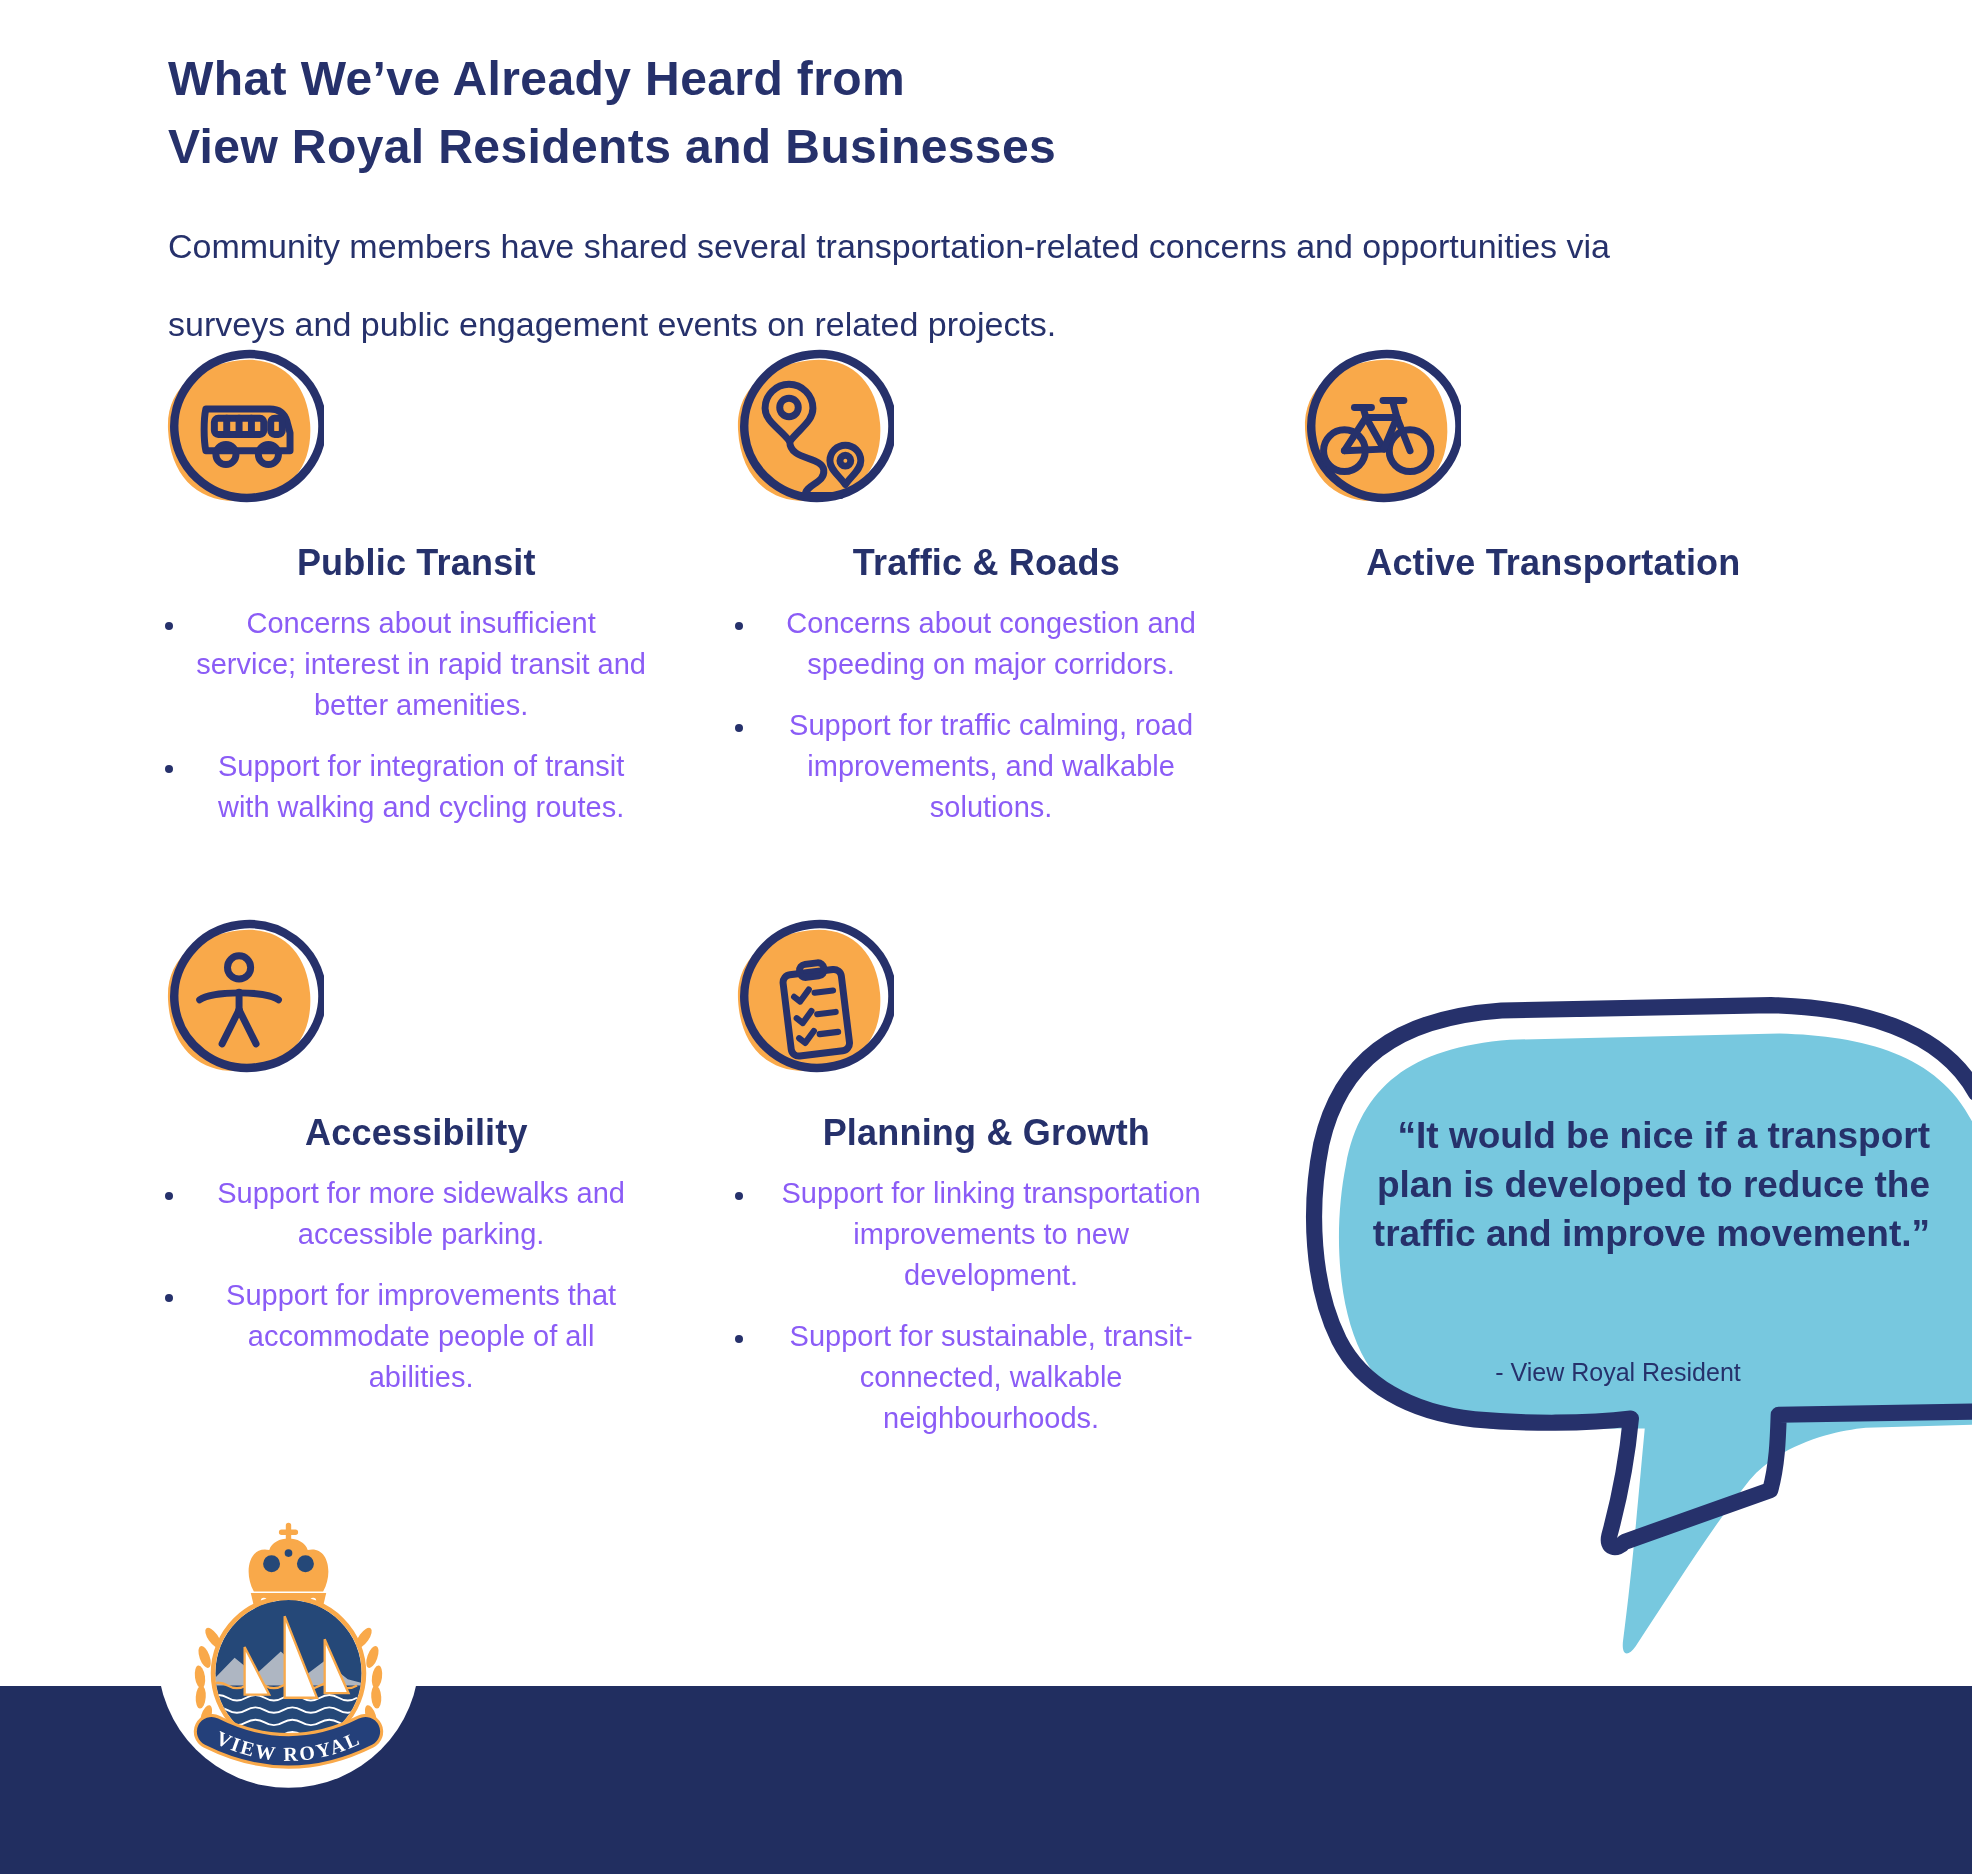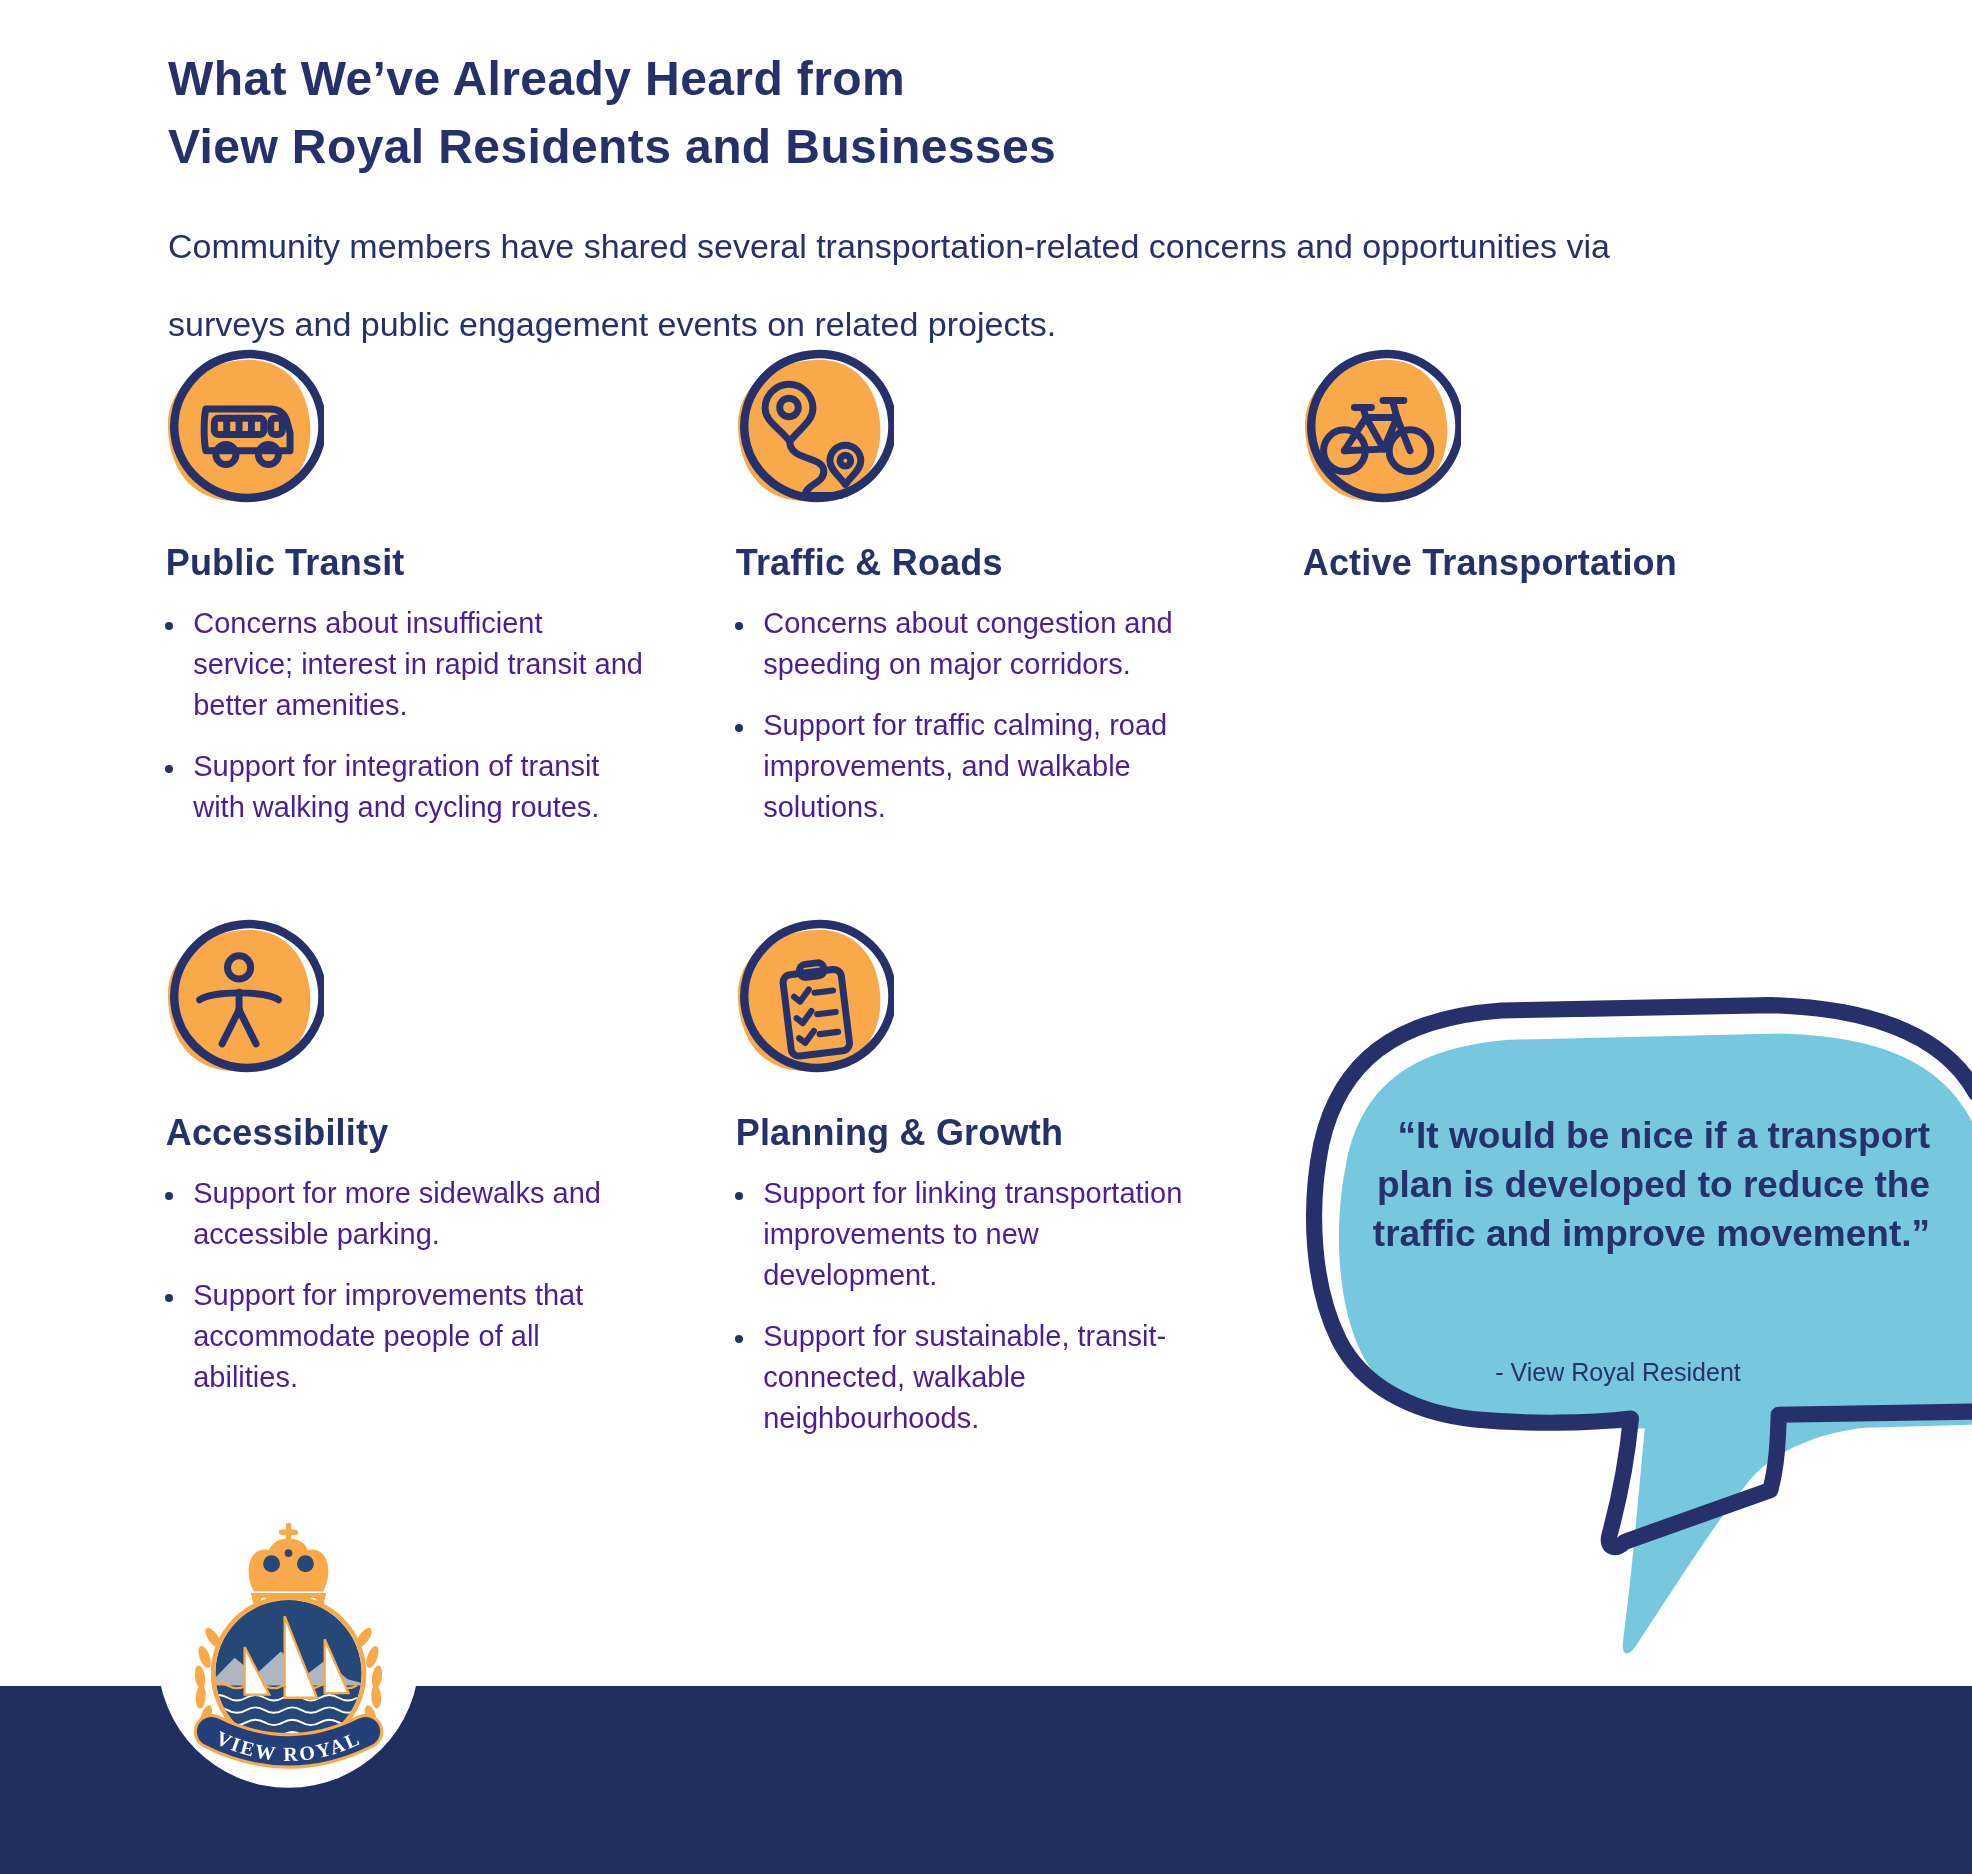--- a/index.html
+++ b/index.html
@@ -4,26 +4,26 @@
 <style>
   html,body{margin:0;padding:0;background:#ffffff;}
   .canvas{
     position:relative;width:1973px;height:1875px;background:#ffffff;
     font-family:"Liberation Sans", sans-serif;color:#26316B;overflow:hidden;
   }
   .title{position:absolute;left:168px;top:45px;font-size:48px;font-weight:bold;
     line-height:68px;letter-spacing:0.4px;color:#26316B;}
   .subtitle{position:absolute;left:168px;top:207px;width:1479px;font-size:34px;
     line-height:78px;color:#26316B;}
-  .topic{position:absolute;width:509px;}
+  .topic{position:absolute;width:509px;text-align:center;}
   .topic.r1{top:348px;} .topic.r2{top:918px;}
   .topic.c1{left:158px;} .topic.c2{left:728px;} .topic.c3{left:1295px;}
   .topic h3{margin:28px 0 0 7.7px;font-size:36px;font-weight:bold;color:#26316B;letter-spacing:0.2px;}
   .topic ul{margin:18.5px 0 0 0;padding:0 0 0 29px;width:462px;list-style:disc outside;}
-  .topic li{font-size:29px;line-height:41px;color:#4c1d95;margin-bottom:20px;padding-left:6.2px;}
+  .topic li{font-size:29px;line-height:41px;color:#8b5cf6;margin-bottom:20px;padding-left:6.2px;}
   .topic li::marker{color:#26316B;font-size:25px;}
   .icon-svg{display:block;}
   .bubble-svg{position:absolute;left:1279px;top:963px;z-index:1;}
   .quote-text{position:absolute;left:1337px;top:1111px;width:593px;z-index:2;
     font-size:37px;font-weight:bold;line-height:49px;text-align:right;color:#26316B;}
   .quote-attr{position:absolute;left:1337px;top:1358px;width:593px;z-index:2;
     font-size:25px;text-align:center;padding-right:31px;box-sizing:border-box;color:#26316B;}
   .footer-bar{position:absolute;left:0;top:1686px;width:1973px;height:189px;
     background:#212E60;z-index:2;}
   .logo-svg{position:absolute;left:123px;top:1499px;z-index:3;}

